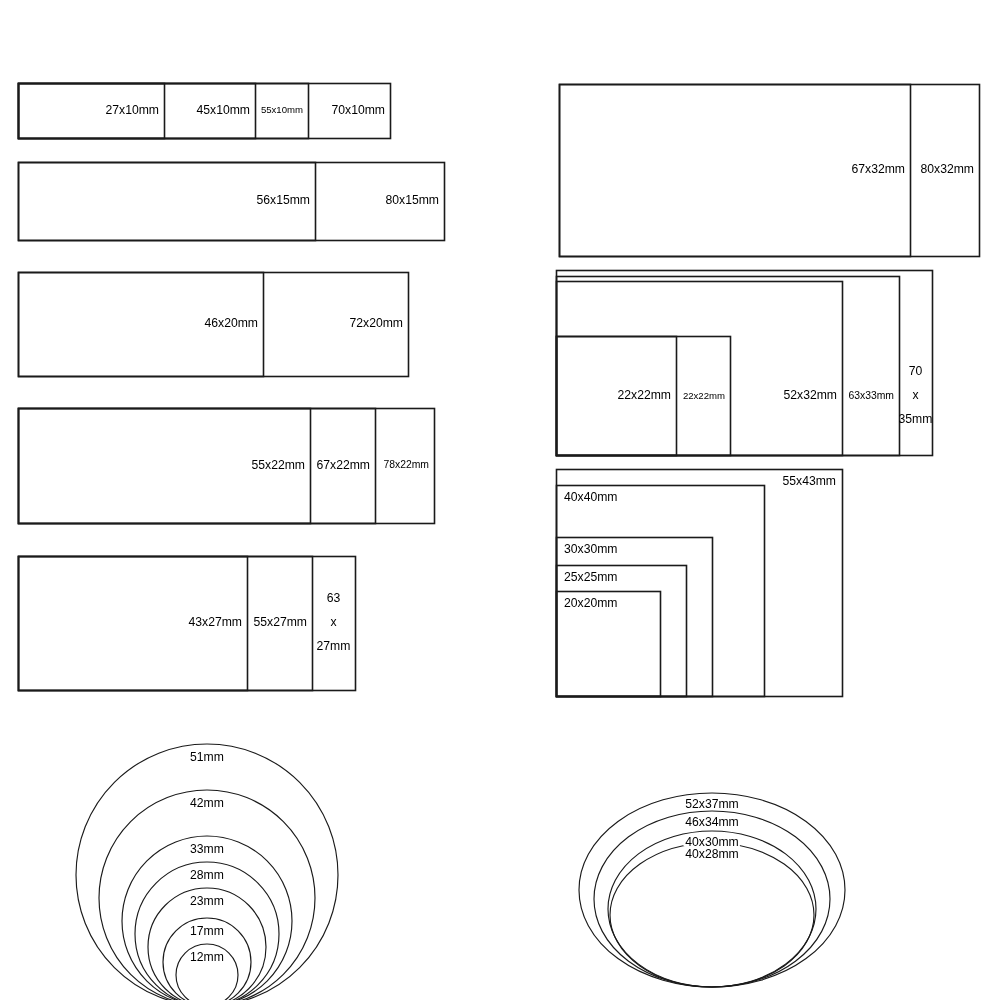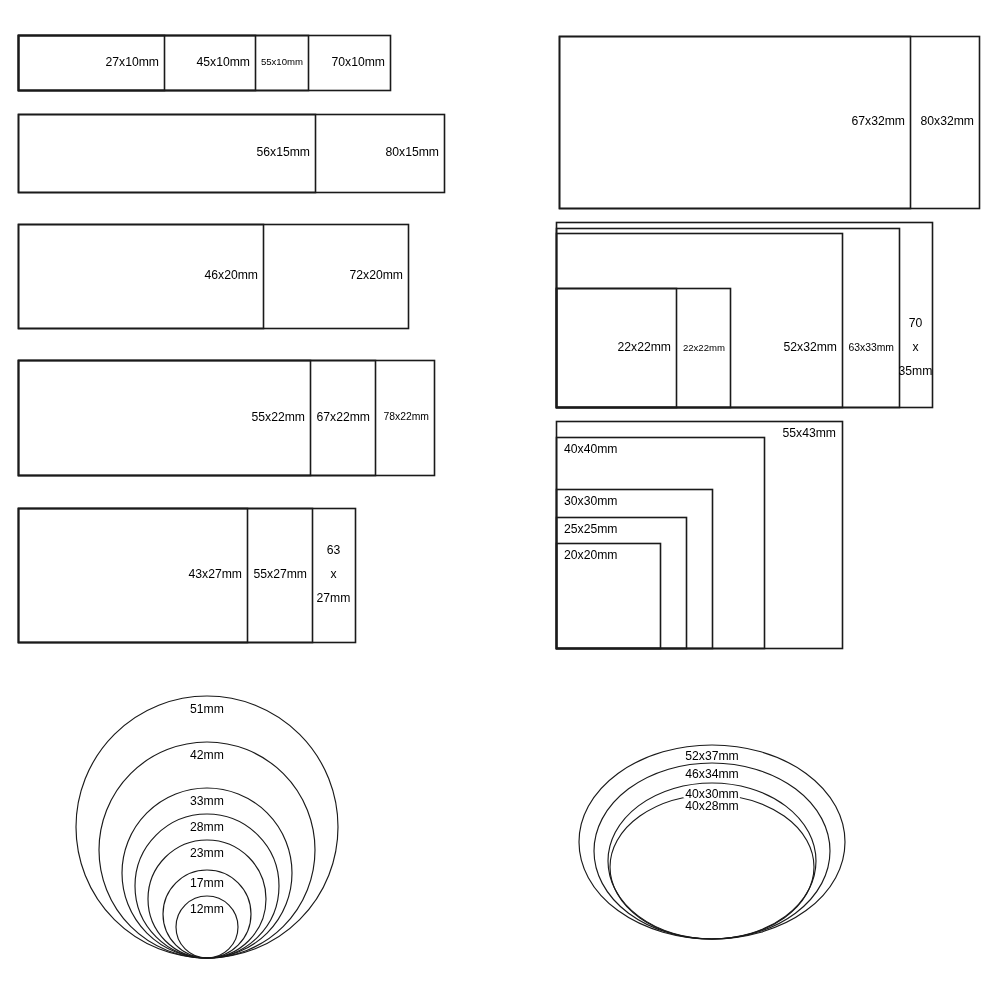--- a/index.html
+++ b/index.html
@@ -12,20 +12,21 @@
     width: 1000px;
     height: 1000px;
     font-family: "Liberation Sans", sans-serif;
     color: #000000;
     overflow: hidden;
   }
   #chart-root {
     position: relative;
     width: 1000px;
     height: 708px;
+    margin-top: 48px;
   }
   #chart-svg {
     position: absolute;
     left: 0;
     top: 0;
     width: 1000px;
     height: 1000px;
     display: block;
   }
   .shape-outline {

